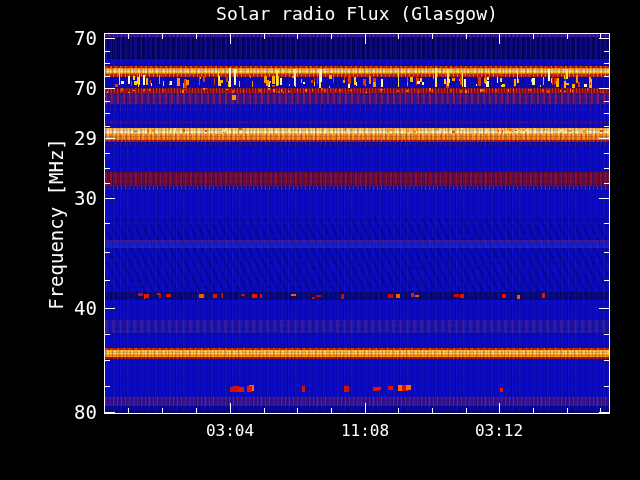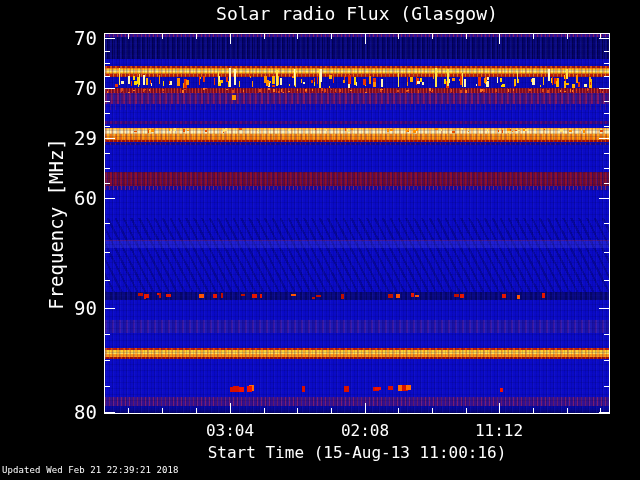--- a/index.html
+++ b/index.html
@@ -474,26 +474,24 @@
         <div class="tick" style="top: 352px; height: 1px; width: 5px; right: 0px;"></div>
       </div>
   </div>
 
   <div class="abs" id="plot-frame"></div>
 
   <div id="y-labels">
       <div class="abs y-tick-label" style="top: 38px;">70</div>
       <div class="abs y-tick-label" style="top: 88px;">70</div>
       <div class="abs y-tick-label" style="top: 138px;">29</div>
-      <div class="abs y-tick-label" style="top: 198px;">60</div>
-      <div class="abs y-tick-label" style="top: 308px;">90</div>
+      <div class="abs y-tick-label" style="top: 198px;">30</div>
+      <div class="abs y-tick-label" style="top: 308px;">40</div>
       <div class="abs y-tick-label" style="top: 412px;">80</div>
     </div>
   <div id="x-labels">
       <div class="abs x-tick-label" style="left: 230px;">03:04</div>
-      <div class="abs x-tick-label" style="left: 365px;">02:08</div>
-      <div class="abs x-tick-label" style="left: 499px;">11:12</div>
+      <div class="abs x-tick-label" style="left: 365px;">11:08</div>
+      <div class="abs x-tick-label" style="left: 499px;">03:12</div>
     </div>
 
   <div class="abs" id="y-axis-title">Frequency [MHz]</div>
-  <div class="abs" id="x-axis-title">Start Time (15-Aug-13 11:00:16)</div>
-  <div class="abs" id="updated-note">Updated Wed Feb 21 22:39:21 2018</div>
 </div>
 
 </body></html>

